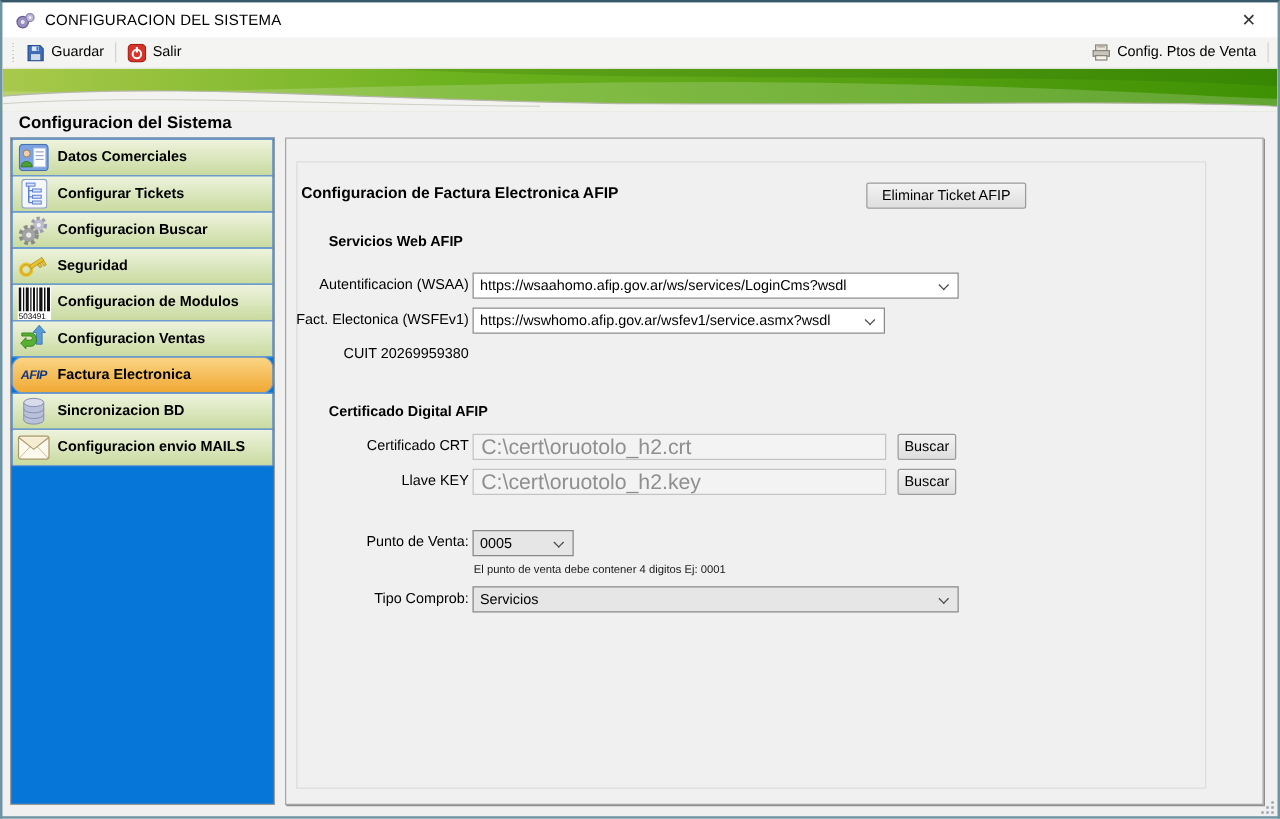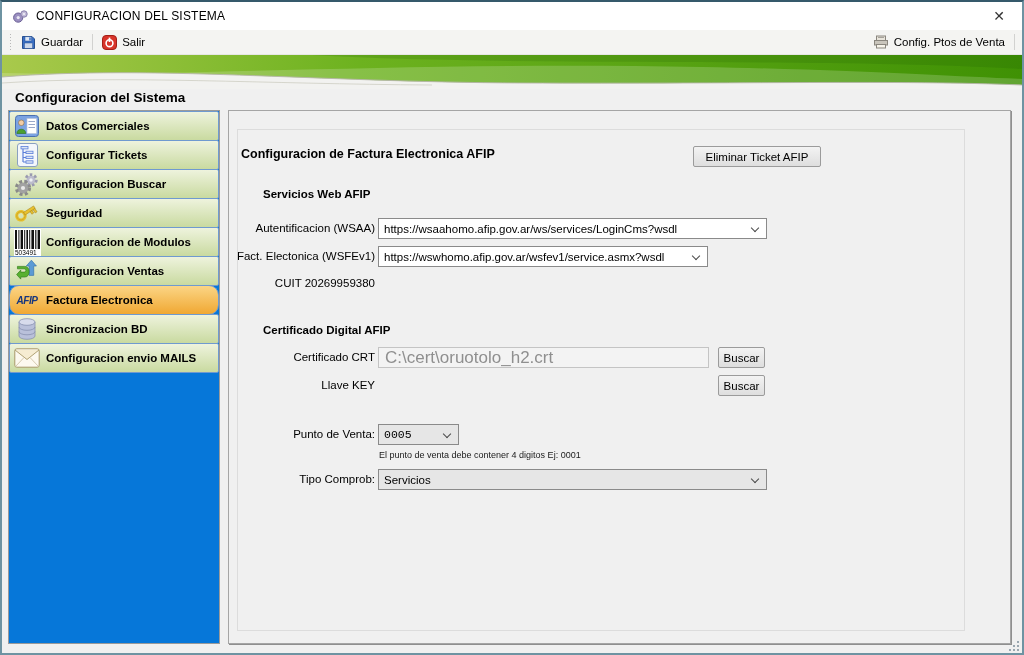--- a/index.html
+++ b/index.html
@@ -283,24 +283,25 @@
 
     <div class="flabel" style="top:166px;">CUIT 20269959380</div>
 
     <div class="section-h" style="left:34px; top:213px;">Certificado Digital AFIP</div>
 
     <div class="flabel" style="top:240px;">Certificado CRT</div>
     <input class="tbox" style="left: 149px; top: 236px; width: 331px;" value="C:\cert\oruotolo_h2.crt">
     <button class="btn" style="left:489px; top:236px; width:47px; height:21px;">Buscar</button>
 
     <div class="flabel" style="top:268px;">Llave KEY</div>
+    <input class="tbox" style="left: 149px; top: 264px; width: 331px;" value="C:\cert\oruotolo_h2.key">
     <button class="btn" style="left:489px; top:264px; width:47px; height:21px;">Buscar</button>
 
     <div class="flabel" style="top:317px;">Punto de Venta:</div>
-    <div class="combo gray" style="left:149px; top:313px; width:81px;font-family:Liberation Mono, monospace;">
+    <div class="combo gray" style="left:149px; top:313px; width:81px;">
       <span>0005</span>
       <span class="chev"></span>
     </div>
     <div class="hint" style="left:150px; top:339px;">El punto de venta debe contener 4 digitos Ej: 0001</div>
 
     <div class="flabel" style="top:362px;">Tipo Comprob:</div>
     <div class="combo gray" style="left:149px; top:358px; width:389px;">
       <span>Servicios</span>
       <span class="chev"></span>
     </div>

